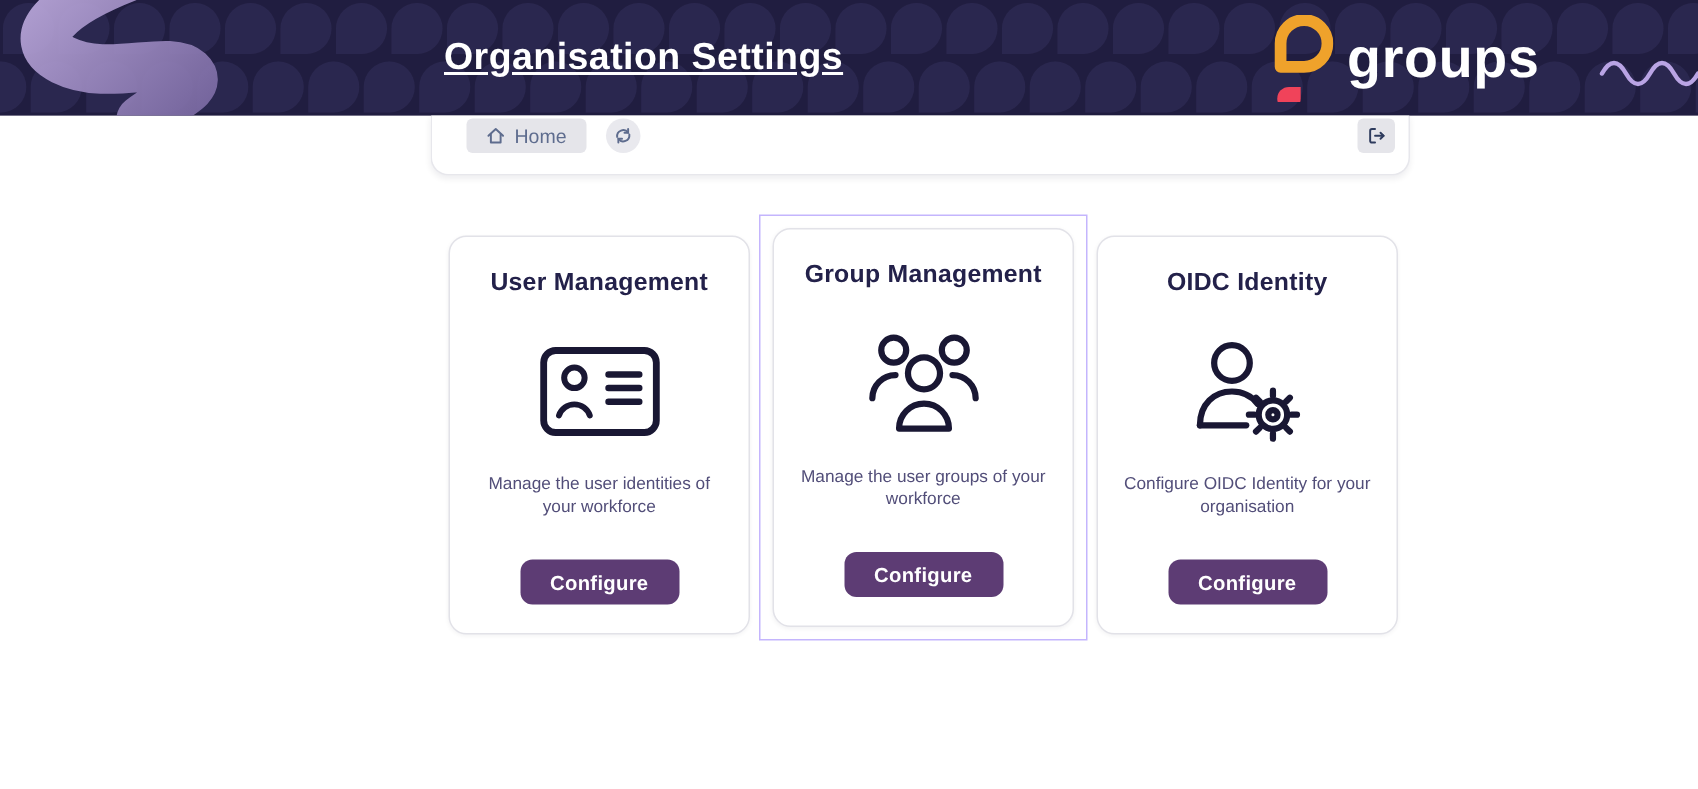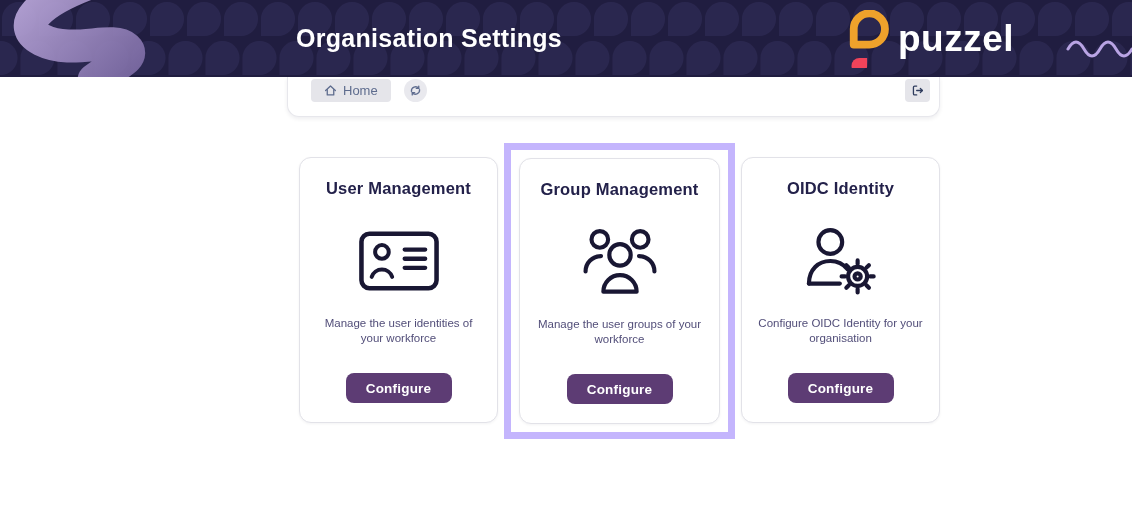--- a/index.html
+++ b/index.html
@@ -12,21 +12,21 @@
   
   .app-header {
     position:absolute; top:0; left:0; width:1132px; height:77px;
     background:#201D40; overflow:hidden;
   }
   .header-pattern { position:absolute; inset:0; }
   .header-squiggle { position:absolute; left:0; top:0; }
   .header-title {
     position:absolute; left:296px; top:0; height:77px;
     display:flex; align-items:center;
-    color:#ffffff; font-size:25px; font-weight:700; letter-spacing:.3px;
+    color:#ffffff; font-size:25px; font-weight:700; letter-spacing:.3px;text-decoration:underline;
   }
   .brand { position:absolute; left:843px; top:0; height:77px; display:flex; align-items:center; gap:9px; }
   .brand-word { color:#ffffff; font-size:37px; font-weight:700; letter-spacing:.5px; }
   .header-wave { position:absolute; left:1066px; top:33px; }
 
   
   .content { position:absolute; left:287px; top:77px; width:653px; }
 
   .toolbar {
     height:40px; background:#ffffff;
@@ -59,21 +59,21 @@
 
   
   .cards-row { margin-top:26px; display:flex; gap:6px; padding-left:12px; align-items:flex-start; }
   .card {
     width:201px; height:266px; background:#ffffff;
     border:1px solid #E2E2E8; border-radius:12px;
     box-shadow:0 1px 3px rgba(20,20,40,.05);
     display:flex; flex-direction:column; align-items:center; text-align:center;
     margin-top:14px;
   }
-  .highlight-wrapper { border:7px solid #c4b5fd; padding:8px; background:#ffffff; margin-top:0; }
+  .highlight-wrapper { border:1px solid #c4b5fd; padding:8px; background:#ffffff; margin-top:0; }
   .highlight-wrapper .card { margin-top:0; }
   .card-title { margin-top:21px; color:#23214A; font-size:16.5px; font-weight:600; letter-spacing:.2px; }
   .card-icon { margin-top:23px; height:80px; display:flex; align-items:center; justify-content:center; color:#191733; }
   .card-desc {
     margin-top:15px; width:172px; height:29px;
     color:#524E79; font-size:11.5px; line-height:1.3;
   }
   .configure-btn {
     margin-top:28px; width:106px; height:30px;
     background:#5D3C74; color:#ffffff; border:none; border-radius:8px;
@@ -111,21 +111,21 @@
       <path d="M92,-18 C38,2 14,26 42,40 C72,55 112,36 126,48 C137,58 112,66 94,80" fill="none" stroke="url(#sqgrad)" stroke-width="33" stroke-linecap="round" opacity="0.92"></path>
     </svg>
 
     <div class="header-title">Organisation Settings</div>
 
     <div class="brand">
       <svg width="46" height="58" viewBox="0 0 40 52">
         <path d="M9,31 L9,17 A14,14 0 1 1 23,31 Z" fill="none" stroke="#EFA22B" stroke-width="7" stroke-linejoin="round"></path>
         <path d="M14,43 L21,43 L21,50 A7,7 0 1 1 14,43 Z" fill="#F0435A"></path>
       </svg>
-      <span class="brand-word">puzzel</span>
+      <span class="brand-word">groups</span>
     </div>
 
     <svg class="header-wave" width="70" height="30" viewBox="0 0 70 30">
       <path d="M2,16 Q10,2 18,16 T34,16 T50,16 T66,16" fill="none" stroke="#B9A4E4" stroke-width="3" stroke-linecap="round"></path>
     </svg>
   </header>
 
   <div class="content">
 
     <div class="toolbar">

